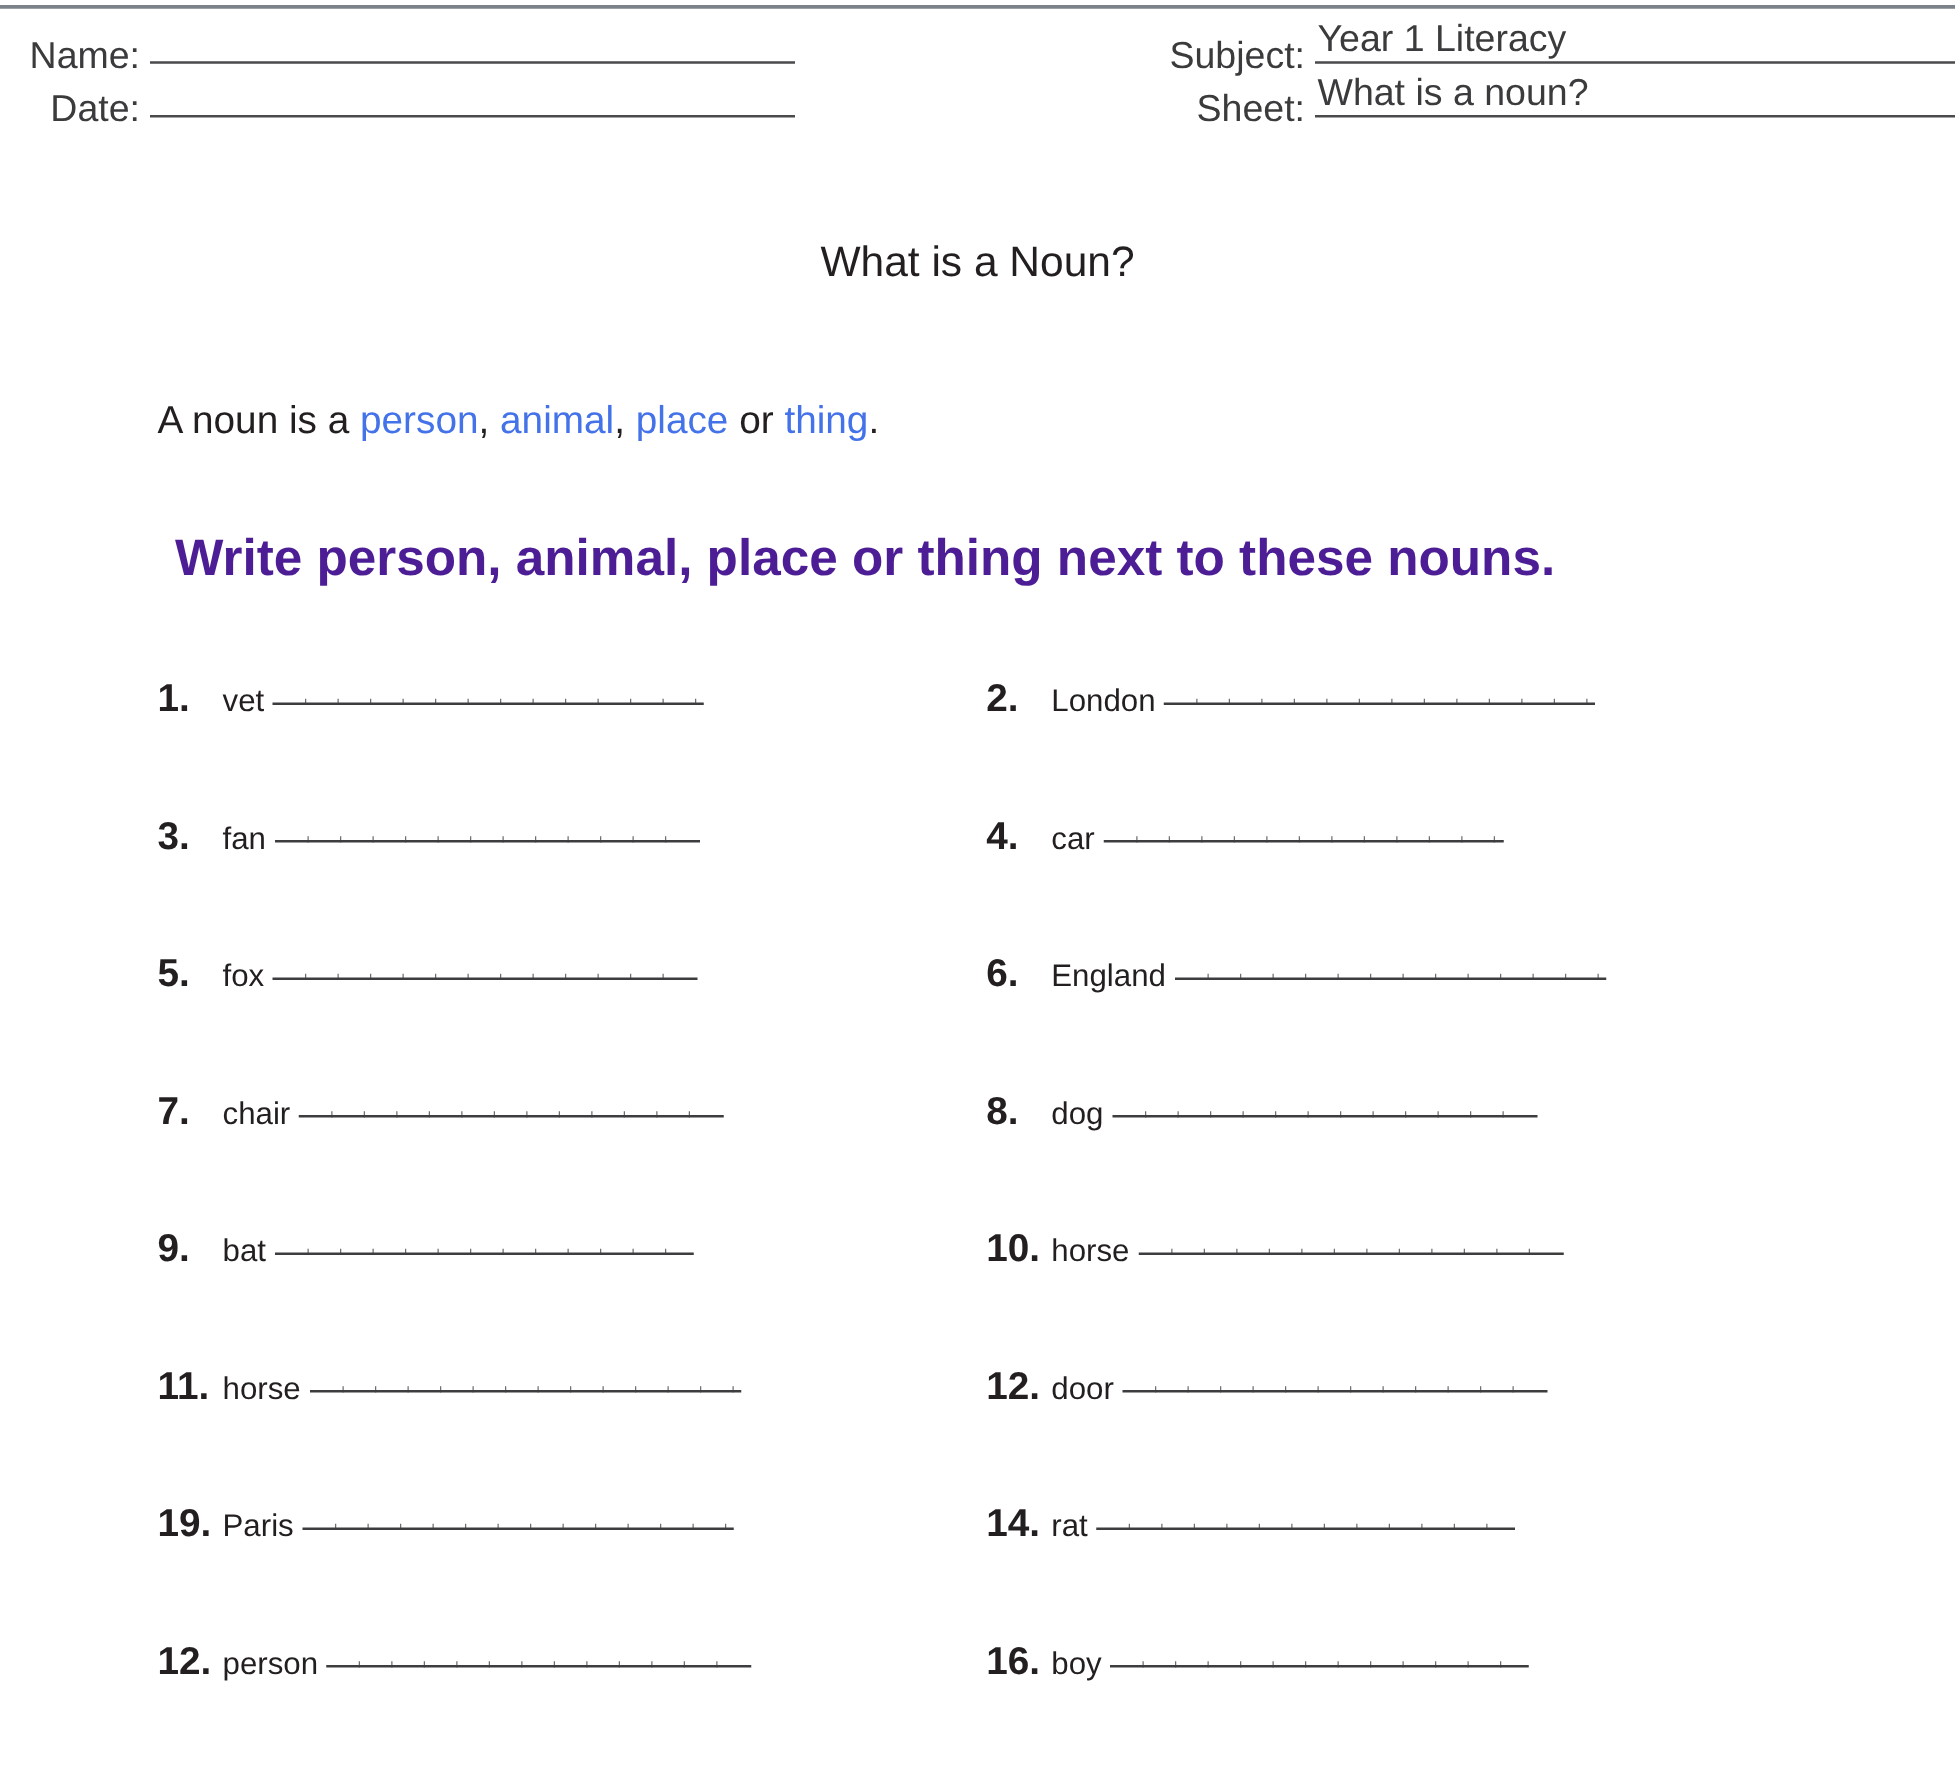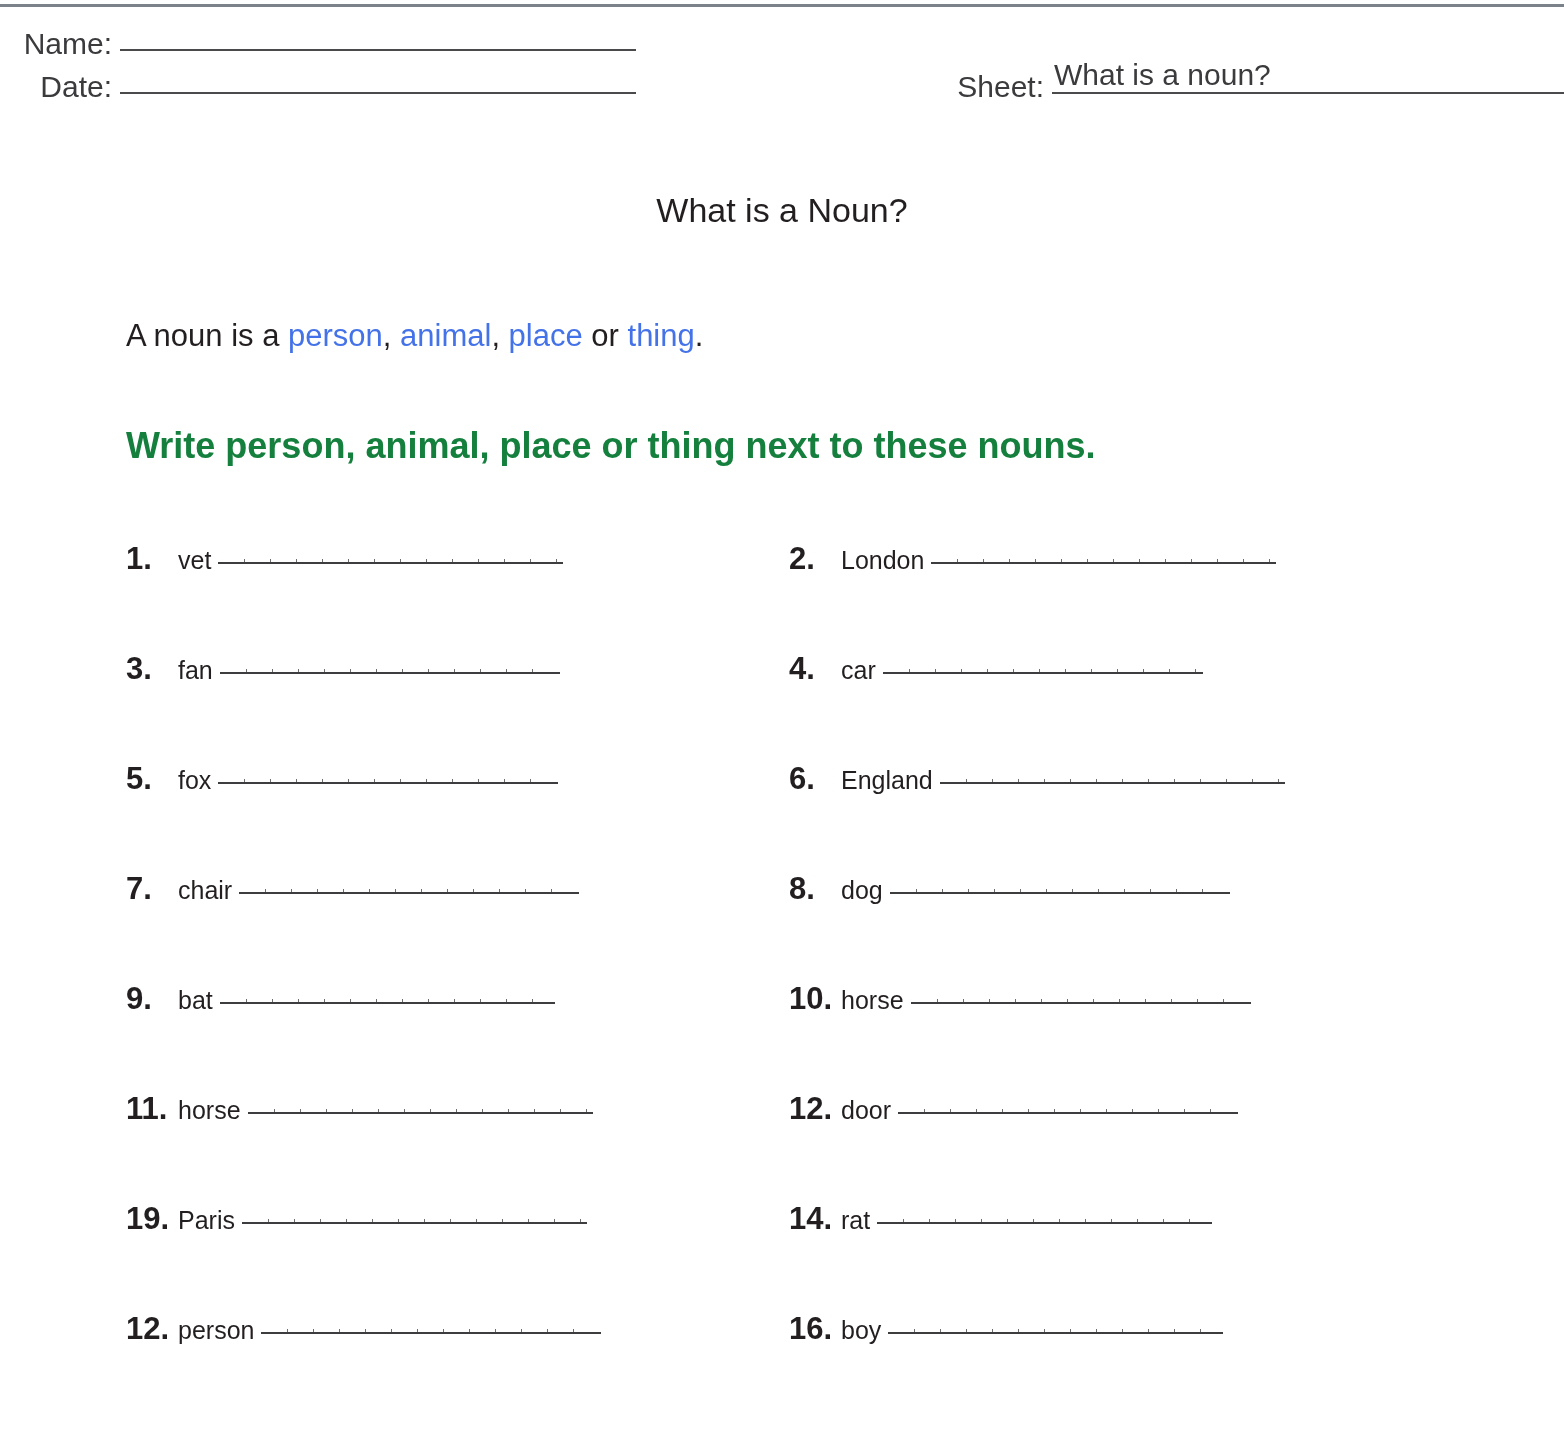--- a/index.html
+++ b/index.html
@@ -101,25 +101,25 @@
     top: 316px;
     font-size: 31px;
     line-height: 40px;
     color: #231f20;
     white-space: nowrap;
   }
   .definition .kw { color: #4472e8; }
 
   .instruction {
     position: absolute;
-    left: 126px;
+    left: 140px;
     top: 426px;
-    font-size: 36px;
+    font-size: 41px;
     line-height: 40px;
-    color: #15803d;
+    color: #4c1d95;
     font-weight: 600;
     white-space: nowrap;
   }
 
   
   .questions {
     position: absolute;
     left: 0;
     top: 529px;
     width: 1564px;
@@ -189,20 +189,27 @@
   </div>
 
   <div class="hdr-row hdr-left r1">
     <span class="hdr-label">Name:</span>
     <span class="hdr-fill">
       <span class="hdr-value"></span>
       <span class="hdr-line"></span>
     </span>
   </div>
 
+  <div class="hdr-row hdr-right r1">
+    <span class="hdr-label">Subject:</span>
+    <span class="hdr-fill">
+      <span class="hdr-value">Year 1 Literacy</span>
+      <span class="hdr-line"></span>
+    </span>
+  </div>
 
   <div class="hdr-row hdr-right r2">
     <span class="hdr-label">Sheet:</span>
     <span class="hdr-fill">
       <span class="hdr-value">What is a noun?</span>
       <span class="hdr-line"></span>
     </span>
   </div>
 
 </div>

